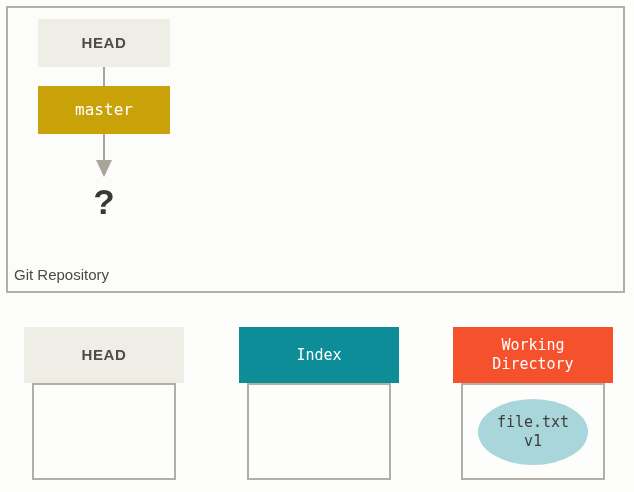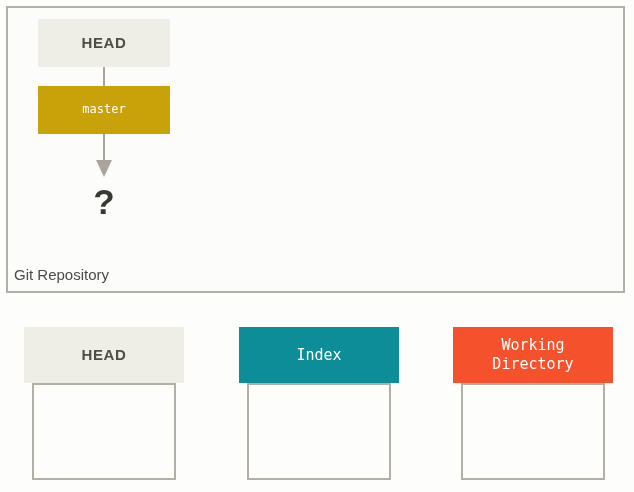--- a/index.html
+++ b/index.html
@@ -72,21 +72,21 @@
   }
 
   .master-ref {
     left: 38px;
     top: 86px;
     width: 132px;
     height: 48px;
     background: #c9a20a;
     color: #ffffff;
     font-family: "DejaVu Sans Mono", monospace;
-    font-size: 12px;
+    font-size: 16px;
   }
 
   
   .connector-head-master {
     position: absolute;
     left: 103px;
     top: 67px;
     width: 2px;
     height: 19px;
     background: #a8a49c;
@@ -252,14 +252,18 @@
     <span class="two-line">Index</span>
   </div>
   <div class="col-body index-col-body"></div>
 
   <div class="col-header wd-col-header">
     <span class="two-line">Working
 Directory</span>
   </div>
   <div class="col-body wd-col-body"></div>
 
+  <div class="blob">
+    <span class="two-line">file.txt
+v1</span>
+  </div>
 
 </div>
 
 </body></html>

